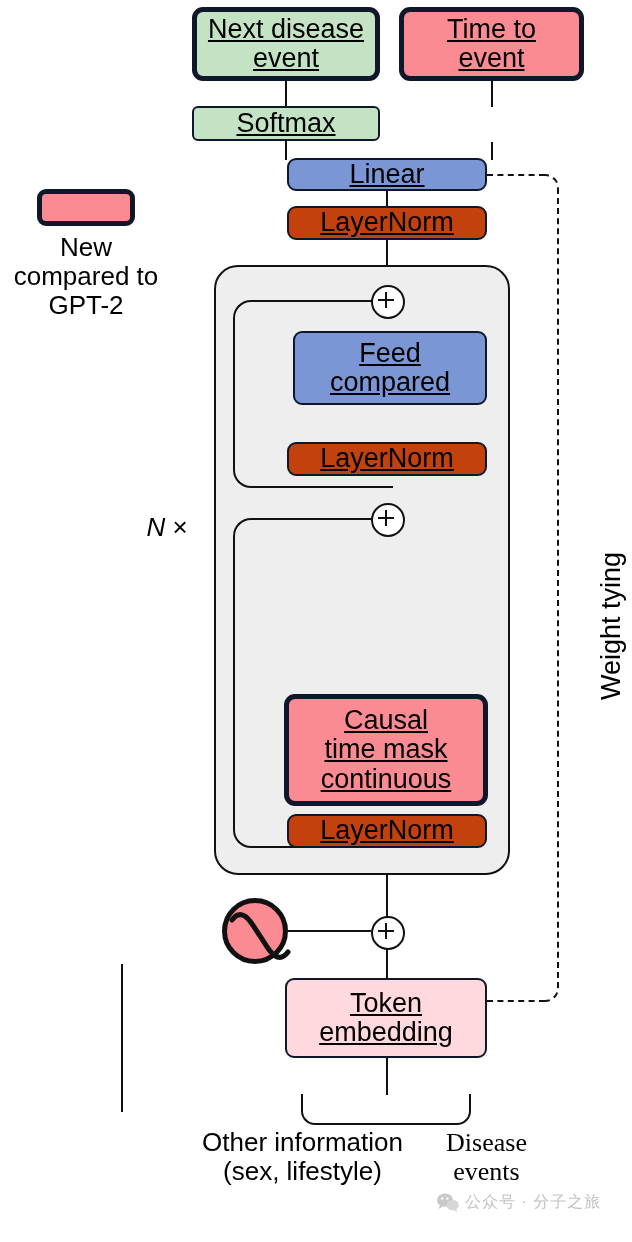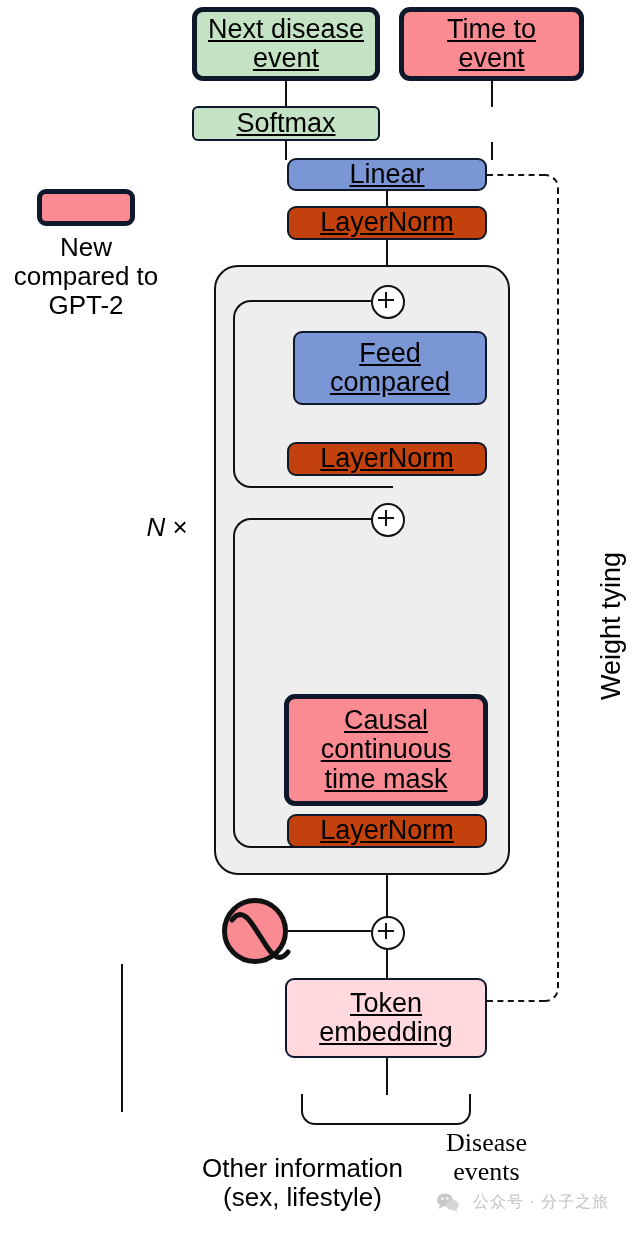--- a/index.html
+++ b/index.html
@@ -54,21 +54,21 @@
                border-left:none;border-top:none;border-radius:0 0 14px 0;z-index:1;}
 
   .vtext{position:absolute;transform-origin:0 0;white-space:nowrap;z-index:6;}
 
   
   .sine-circle{position:absolute;width:66px;height:66px;border-radius:50%;
                background:#fa8b92;border:5px solid #111;box-sizing:border-box;z-index:7;}
   .sine-circle svg{position:absolute;left:-5px;top:-5px;}
 
   
-  .wm{position:absolute;display:flex;align-items:center;gap:14px;color:#bdbdbd;z-index:9;}
+  .wm{position:absolute;display:flex;align-items:center;gap:6px;color:#bdbdbd;z-index:9;}
   .wm-txt{font-size:16px;letter-spacing:1px;color:#c2c2c2;}
 </style>
 </head>
 <body>
 
 <div id="stage">
 
   <div class="node thick" style="left:37px;top:189px;width:98px;height:37px;background:#fa8b92;border-radius:9px;"></div>
   <div class="lbl" style="left:10px;top:233px;width:152px;font-size:26px;text-align:center;">
     <span>New</span>
@@ -162,22 +162,22 @@
 
   <div class="vline" style="left:386px;top:651px;height:48px;"></div>
   <div class="elbow" style="left:324px;top:651px;width:62px;height:24px;border-top:none;border-right:none;
               border-radius:0 0 0 14px;"></div>
   <div class="elbow" style="left:386px;top:651px;width:62px;height:24px;border-top:none;border-left:none;
               border-radius:0 0 14px 0;"></div>
 
   <div class="node thick red" style="left:284px;top:694px;width:204px;height:112px;font-size:27px;">
     <div>
       <span>Causal</span>
+      <span>time mask</span>
       <span>continuous</span>
-      <span>time mask</span>
     </div>
   </div>
 
   <div class="vline" style="left:386px;top:806px;height:9px;"></div>
 
   <div class="node yellow" style="left:287px;top:814px;width:200px;height:34px;font-size:27px;">
     <span>LayerNorm</span>
   </div>
 
   <div class="vline" style="left:386px;top:848px;height:82px;"></div>
@@ -204,21 +204,21 @@
       <span>embedding</span>
     </div>
   </div>
 
   <div class="vline" style="left:386px;top:1058px;height:37px;"></div>
   <div class="elbow" style="left:301px;top:1094px;width:85px;height:31px;border-top:none;border-right:none;
               border-radius:0 0 0 14px;"></div>
   <div class="elbow" style="left:386px;top:1094px;width:85px;height:31px;border-top:none;border-left:none;
               border-radius:0 0 14px 0;"></div>
 
-  <div class="lbl" style="left:200px;top:1128px;width:205px;font-size:26px;margin-top:26px;">
+  <div class="lbl" style="left:200px;top:1128px;width:205px;font-size:26px;">
     <span>Other</span>
     <span>information</span>
     <span>(sex, lifestyle)</span>
   </div>
 
   <div class="lbl" style="left:414px;top:1128px;width:145px;font-size:26px;font-family:Liberation Serif, serif;">
     <span>Disease</span>
     <span>events</span>
   </div>
 

